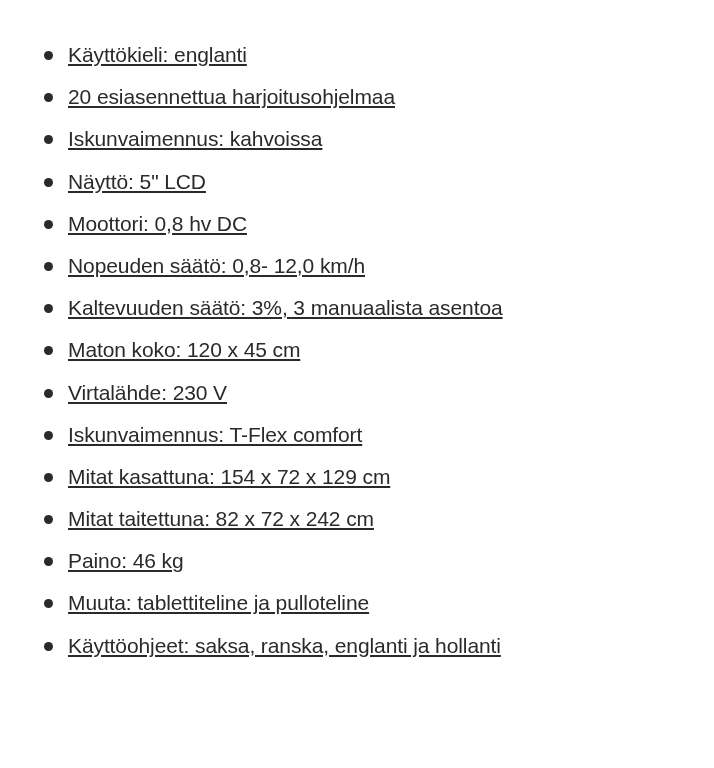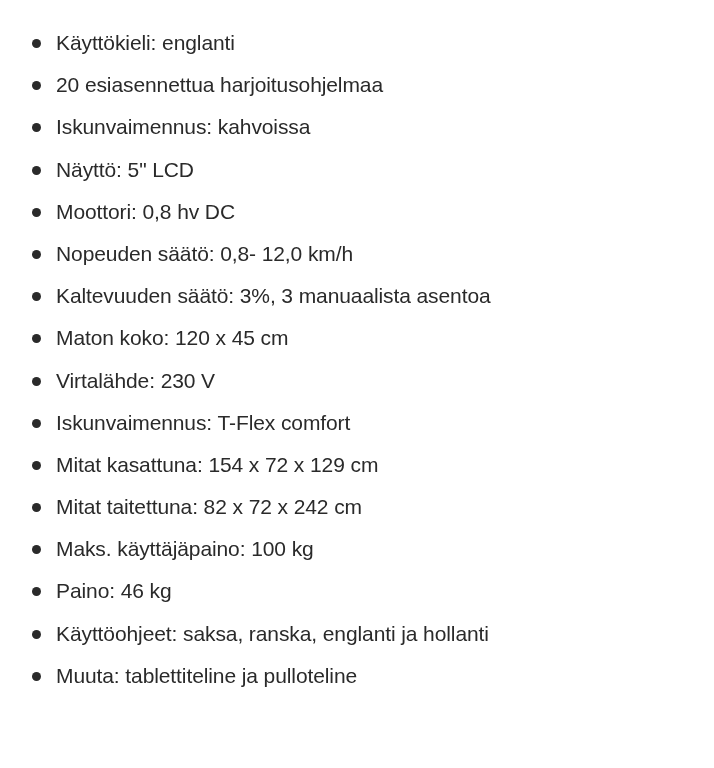--- a/index.html
+++ b/index.html
@@ -9,22 +9,23 @@
     }
     body {
       width: 714px;
       height: 768px;
       overflow: hidden;
       font-family: "Liberation Sans", "DejaVu Sans", sans-serif;
       color: #2a2a2a;
     }
     .spec-list {
       list-style: none;
-      margin: 0;
+      margin: 12px;
       padding: 22px 0 0 0;
+      text-decoration: underline;
     }
     .spec-item {
       position: relative;
       height: 42.2px;
       line-height: 42px;
       font-size: 21px;
       padding-left: 56px;
       white-space: nowrap;
       letter-spacing: -0.1px;
     }
@@ -47,17 +48,16 @@
   <li class="spec-item"><span class="bullet"></span><span>Iskunvaimennus: kahvoissa</span></li>
   <li class="spec-item"><span class="bullet"></span><span>Näyttö: 5" LCD</span></li>
   <li class="spec-item"><span class="bullet"></span><span>Moottori: 0,8 hv DC</span></li>
   <li class="spec-item"><span class="bullet"></span><span>Nopeuden säätö: 0,8- 12,0 km/h</span></li>
   <li class="spec-item"><span class="bullet"></span><span>Kaltevuuden säätö: 3%, 3 manuaalista asentoa</span></li>
   <li class="spec-item"><span class="bullet"></span><span>Maton koko: 120 x 45 cm</span></li>
   <li class="spec-item"><span class="bullet"></span><span>Virtalähde: 230 V</span></li>
   <li class="spec-item"><span class="bullet"></span><span>Iskunvaimennus: T-Flex comfort</span></li>
   <li class="spec-item"><span class="bullet"></span><span>Mitat kasattuna: 154 x 72 x 129 cm</span></li>
   <li class="spec-item"><span class="bullet"></span><span>Mitat taitettuna: 82 x 72 x 242 cm</span></li>
-  <li class="spec-item"><span class="bullet"></span><span>Maks. käyttäjäpaino: 100 kg</span></li>
   <li class="spec-item"><span class="bullet"></span><span>Paino: 46 kg</span></li>
+  <li class="spec-item"><span class="bullet"></span><span>Muuta: tablettiteline ja pulloteline</span></li>
   <li class="spec-item"><span class="bullet"></span><span>Käyttöohjeet: saksa, ranska, englanti ja hollanti</span></li>
-  <li class="spec-item"><span class="bullet"></span><span>Muuta: tablettiteline ja pulloteline</span></li>
 </ul>
 
 </body></html>

